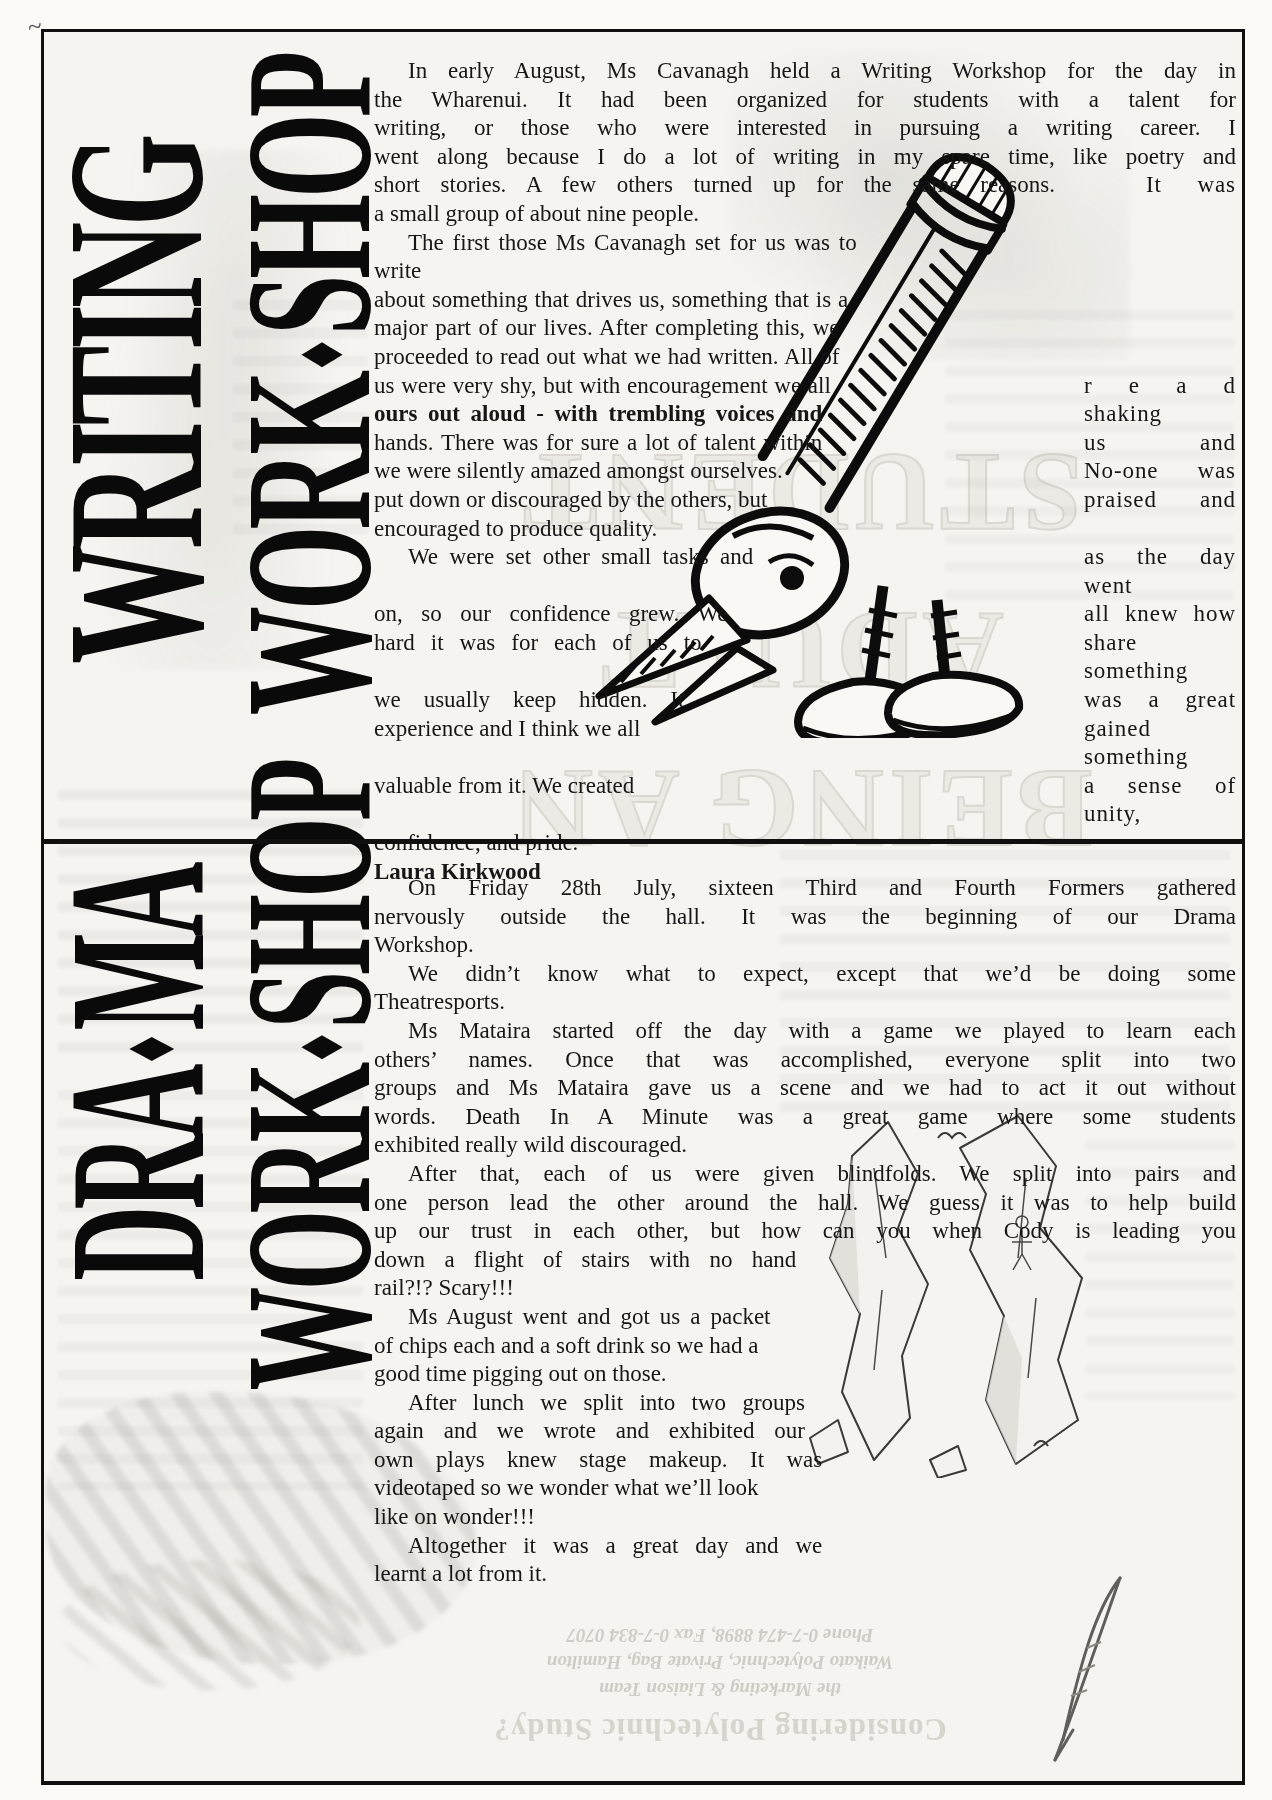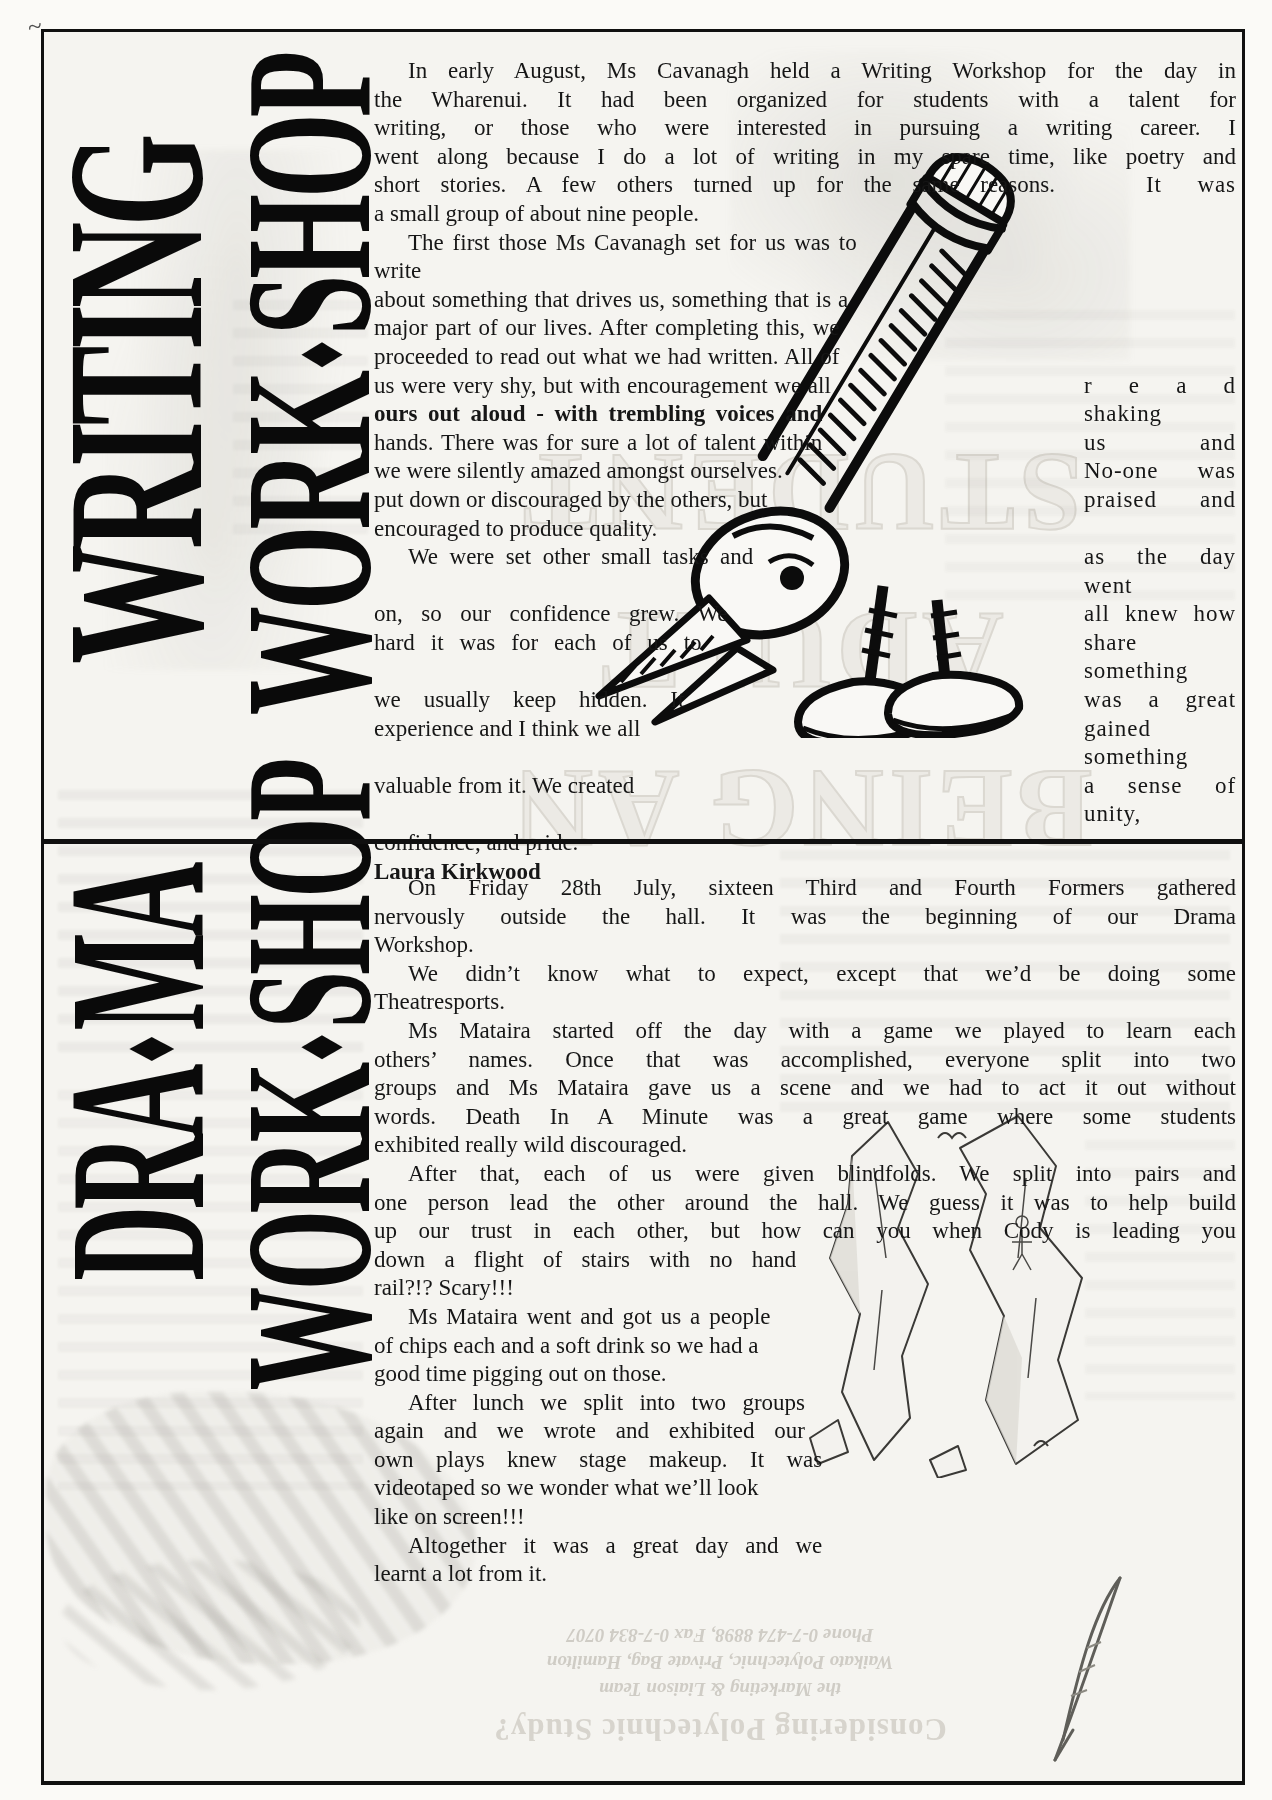--- a/index.html
+++ b/index.html
@@ -358,21 +358,21 @@
     </div>
     <div class="ln">
       <span class="ln-l" style="width: 49%;">down a flight of stairs with no hand</span>
 
     </div>
     <div class="ln noj">
       <span class="ln-l">rail?!? Scary!!!</span>
 
     </div>
     <div class="ln ind">
-      <span class="ln-l" style="width: 46%;">Ms Mataira went and got us a people</span>
+      <span class="ln-l" style="width: 46%;">Ms August went and got us a packet</span>
 
     </div>
     <div class="ln noj">
       <span class="ln-l" style="width: 52%;">of chips each and a soft drink so we had a</span>
 
     </div>
     <div class="ln noj">
       <span class="ln-l" style="width: 52%;">good time pigging out on those.</span>
 
     </div>
@@ -386,21 +386,21 @@
     </div>
     <div class="ln">
       <span class="ln-l" style="width: 52%;">own plays knew stage makeup.   It was</span>
 
     </div>
     <div class="ln noj">
       <span class="ln-l" style="width: 52%;">videotaped so we wonder what we’ll look</span>
 
     </div>
     <div class="ln noj">
-      <span class="ln-l">like on screen!!!</span>
+      <span class="ln-l">like on wonder!!!</span>
 
     </div>
     <div class="ln ind">
       <span class="ln-l" style="width: 52%;">Altogether it was a great day and we</span>
 
     </div>
     <div class="ln noj">
       <span class="ln-l">learnt a lot from it.</span>
 
     </div>

